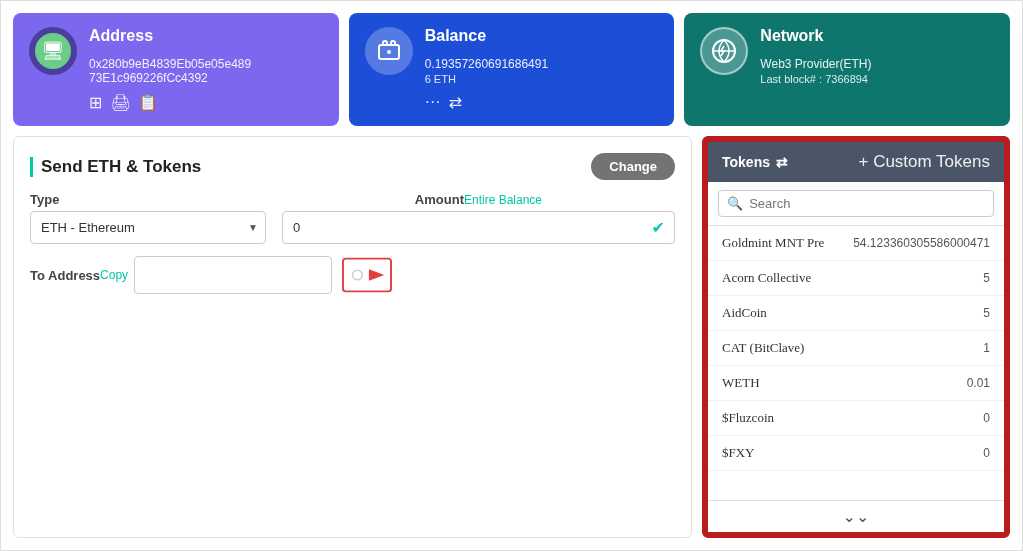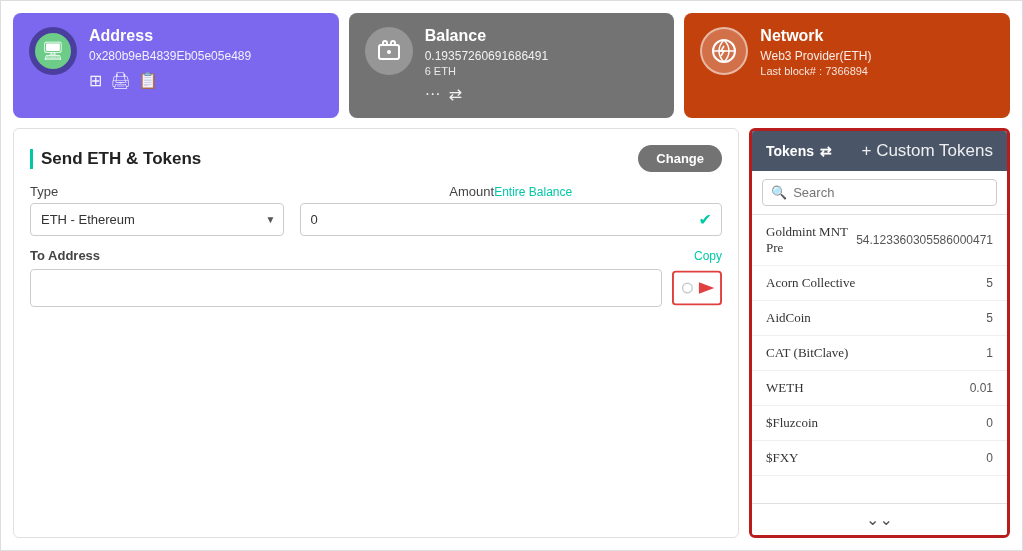--- a/index.html
+++ b/index.html
@@ -29,41 +29,41 @@
     .card {
       flex: 1;
       border-radius: 8px;
       padding: 14px 16px;
       display: flex;
       align-items: flex-start;
       gap: 12px;
       color: #fff;
     }
     .card-address { background: #7b68ee; }
-    .card-balance { background: #737373; }
-    .card-network { background: #c2410c; }
+    .card-balance { background: #1d4ed8; }
+    .card-network { background: #0f766e; }
 
     .card-icon {
       width: 48px;
       height: 48px;
       border-radius: 50%;
       display: flex;
       align-items: center;
       justify-content: center;
       flex-shrink: 0;
       font-size: 22px;
     }
     .card-icon-balance { background: rgba(255,255,255,0.25); }
     .card-icon-network { background: rgba(255,255,255,0.25); border: 2px solid rgba(255,255,255,0.5); }
 
     .card-content { flex: 1; }
     .card-title {
       font-size: 16px;
       font-weight: 700;
-      margin-bottom: 4px;
+      margin-bottom: 12px;
     }
     .card-value {
       font-size: 12px;
       word-break: break-all;
       opacity: 0.9;
     }
     .card-sub {
       font-size: 11px;
       opacity: 0.85;
       margin-top: 2px;
@@ -117,21 +117,21 @@
       cursor: pointer;
       font-weight: 600;
     }
 
     .form-row {
       display: flex;
       gap: 16px;
       align-items: flex-end;
     }
     .form-group { display: flex; flex-direction: column; gap: 4px; }
-    .form-label { font-size: 13px; color: #444; font-weight: 400; }
+    .form-label { font-size: 13px; color: #444; font-weight: 700; }
     .form-label-right { color: #00c9a7; font-size: 12px; cursor: pointer; }
 
     .form-group-type { flex: 1.2; }
     .form-group-amount { flex: 2; }
 
     .select-wrapper {
       position: relative;
       display: flex;
       align-items: center;
     }
@@ -167,21 +167,21 @@
       font-size: 13px;
       color: #333;
     }
     .amount-check {
       position: absolute;
       right: 10px;
       color: #00c9a7;
       font-size: 16px;
     }
 
-    .address-section { display: flex; flex-direction: column; gap: 6px; }
+    .address-section { display: flex; flex-direction: row; gap: 6px; }
     .address-header {
       display: flex;
       justify-content: space-between;
       align-items: center;
     }
     .address-label { font-size: 13px; color: #444; font-weight: 600; }
     .copy-link { color: #00c9a7; font-size: 12px; cursor: pointer; }
 
     .address-input-row {
       display: flex;
@@ -200,22 +200,22 @@
     .arrow-btn {
       width: 50px;
       height: 38px;
       display: flex;
       align-items: center;
       justify-content: center;
     }
 
     
     .right-panel {
-      width: 261px;
-      border: 3px solid #b91c1c;
+      width: 308px;
+      border: 6px solid #b91c1c;
       border-radius: 6px;
       display: flex;
       flex-direction: column;
       overflow: hidden;
     }
     .tokens-header {
       background: #4a5568;
       padding: 10px 14px;
       display: flex;
       align-items: center;
@@ -310,20 +310,21 @@
 
   <div class="top-cards">
 
     <div class="card card-address">
       <div class="addr-icon">
         <div class="addr-inner">🖥</div>
       </div>
       <div class="card-content">
         <div class="card-title">Address</div>
         <div class="card-value">0x280b9eB4839Eb05e05e489</div>
+        <div class="card-value">73E1c969226fCc4392</div>
         <div class="card-actions">
           <span title="QR">⊞</span>
           <span title="Print">🖨</span>
           <span title="Copy">📋</span>
         </div>
       </div>
     </div>
 
     <div class="card card-balance">
       <div class="card-icon card-icon-balance">

